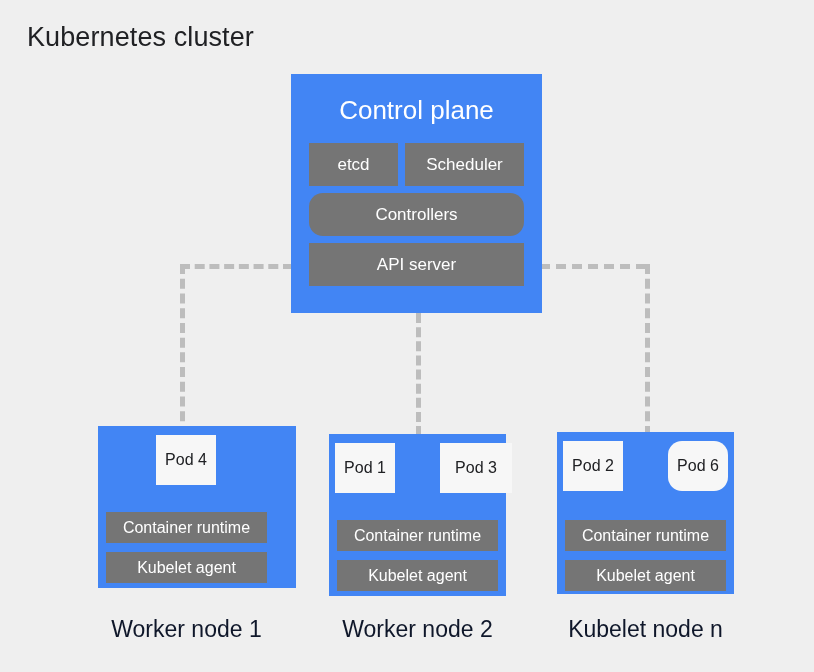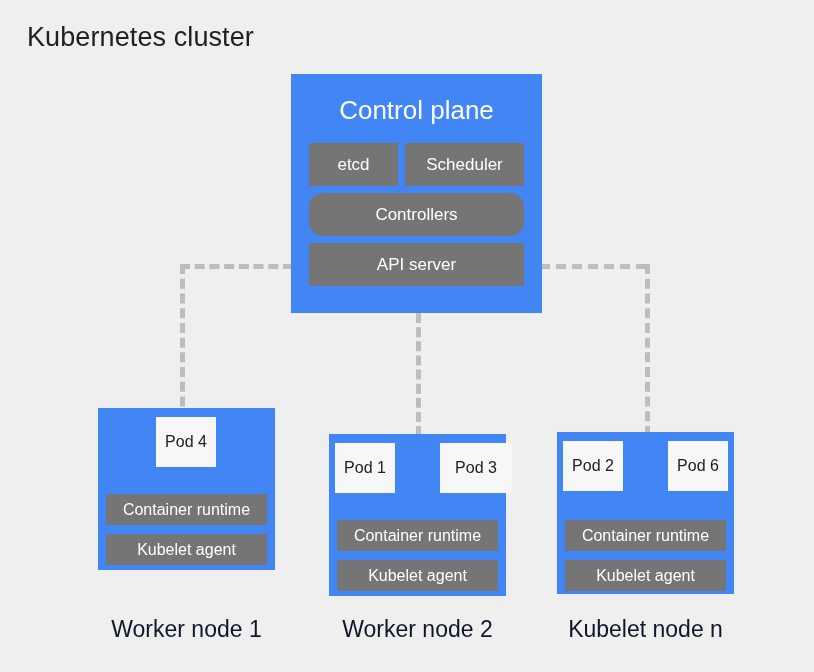--- a/index.html
+++ b/index.html
@@ -82,21 +82,21 @@
   #cp-scheduler { left: 114px; top: 69px;  width: 119px; height: 43px; }
   #cp-controllers { left: 18px; top: 119px; width: 215px; height: 43px; border-radius: 14px; }
   #cp-apiserver   { left: 18px; top: 169px; width: 215px; height: 43px; }
 
   
   .worker-node {
     position: absolute;
     background: #4285f4;
     box-sizing: border-box;
   }
-  #worker-node-1 { left: 98px;  top: 408px; width: 177px; height: 162px; }
+  #worker-node-1 { left: 98px;  top: 426px; width: 198px; height: 162px; }
   #worker-node-2 { left: 329px; top: 434px; width: 177px; height: 162px; }
   #worker-node-n { left: 557px; top: 432px; width: 177px; height: 162px; }
 
   .pod {
     position: absolute;
     background: #f7f7f7;
     color: #202124;
     font-size: 16px;
     display: flex;
     align-items: center;
@@ -119,21 +119,21 @@
   #w1-pod4     { left: 58px; top: 9px;  width: 60px;  height: 50px; }
   #w1-runtime  { left: 8px;  top: 86px; width: 161px; height: 31px; }
   #w1-kubelet  { left: 8px;  top: 126px; width: 161px; height: 31px; }
   
   #w2-pod1     { left: 6px;   top: 9px;  width: 60px;  height: 50px; }
   #w2-pod3     { left: 111px; top: 9px;  width: 72px;  height: 50px; }
   #w2-runtime  { left: 8px;   top: 86px; width: 161px; height: 31px; }
   #w2-kubelet  { left: 8px;   top: 126px; width: 161px; height: 31px; }
   
   #wn-pod2     { left: 6px;   top: 9px;  width: 60px;  height: 50px; }
-  #wn-pod6     { left: 111px; top: 9px;  width: 60px;  height: 50px; }
+  #wn-pod6     { left: 111px; top: 9px;  width: 60px;  height: 50px; border-radius: 14px; }
   #wn-runtime  { left: 8px;   top: 88px; width: 161px; height: 31px; }
   #wn-kubelet  { left: 8px;   top: 128px; width: 161px; height: 31px; }
 
   
   .worker-caption {
     position: absolute;
     color: #0f172a;
     font-size: 23px;
     line-height: 28px;
     text-align: center;

